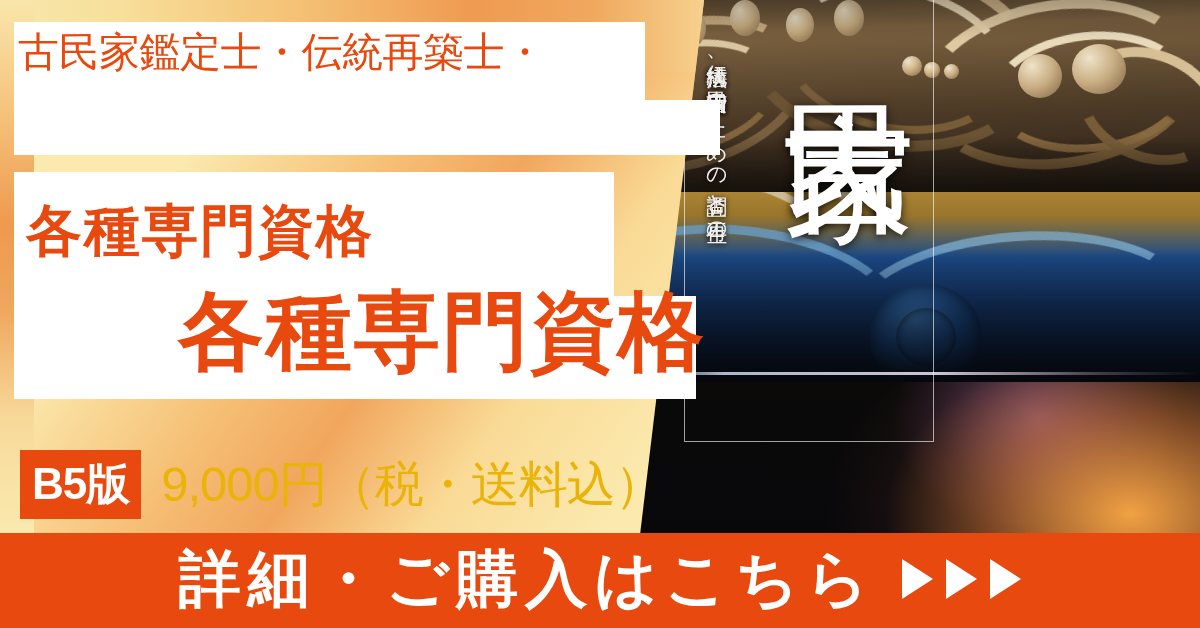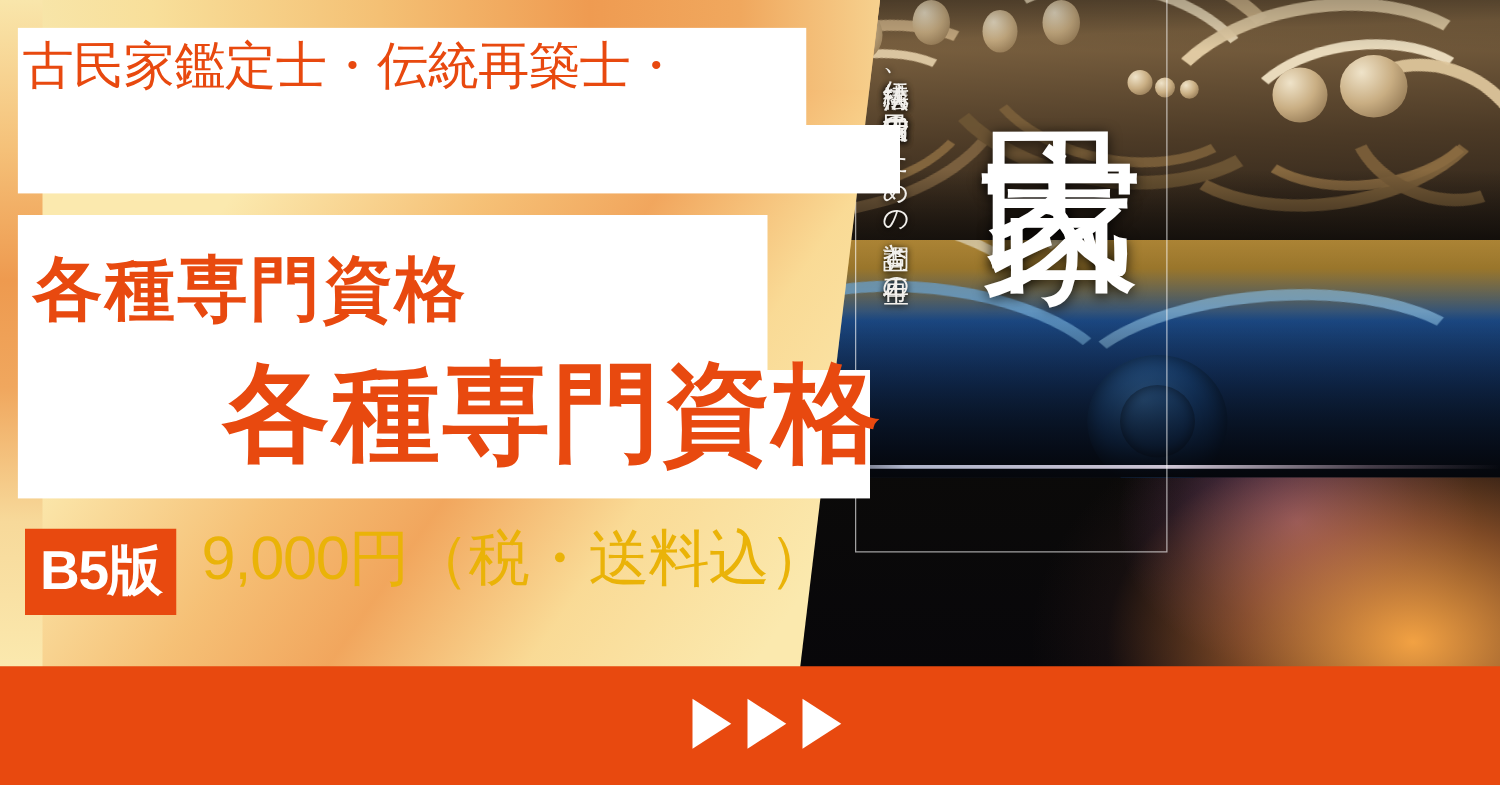--- a/index.html
+++ b/index.html
@@ -168,21 +168,21 @@
     color:#e8490f; font-size:56px; line-height:100px; font-weight:700;
     letter-spacing:2px; white-space:nowrap;
   }
   .h-big2{
     position:absolute; left:178px; top:281px;
     color:#e8490f; font-size:86px; line-height:100px; font-weight:700;
     letter-spacing:2px; white-space:nowrap;
   }
 
   
-  .price-row{ position:absolute; left:20px; top:423px; display:flex; align-items:flex-start; }
+  .price-row{ position:absolute; left:20px; top:450px; display:flex; align-items:center; }
   .badge{
     background:#e8490f; color:#ffffff;
     font-size:44px; font-weight:700; line-height:1;
     padding:12px 12px 13px 12px; letter-spacing:-1px; white-space:nowrap;
   }
   .price{
     color:#eab308; font-size:49px; font-weight:400; line-height:1;
     margin-left:20px; letter-spacing:-1px; white-space:nowrap;
   }
 
@@ -261,20 +261,21 @@
 
   <div class="h-big1">各種専門資格</div>
   <div class="h-big2">各種専門資格</div>
 
   <div class="price-row">
     <div class="badge">B5版</div>
     <div class="price">9,000円（税・送料込）</div>
   </div>
 
   <div class="cta">
+    <div class="cta-text">詳細・ご購入はこちら</div>
     <div class="cta-arrows">
       <span class="tri"></span>
       <span class="tri"></span>
       <span class="tri"></span>
     </div>
   </div>
 
 </div>
 
 </body></html>

